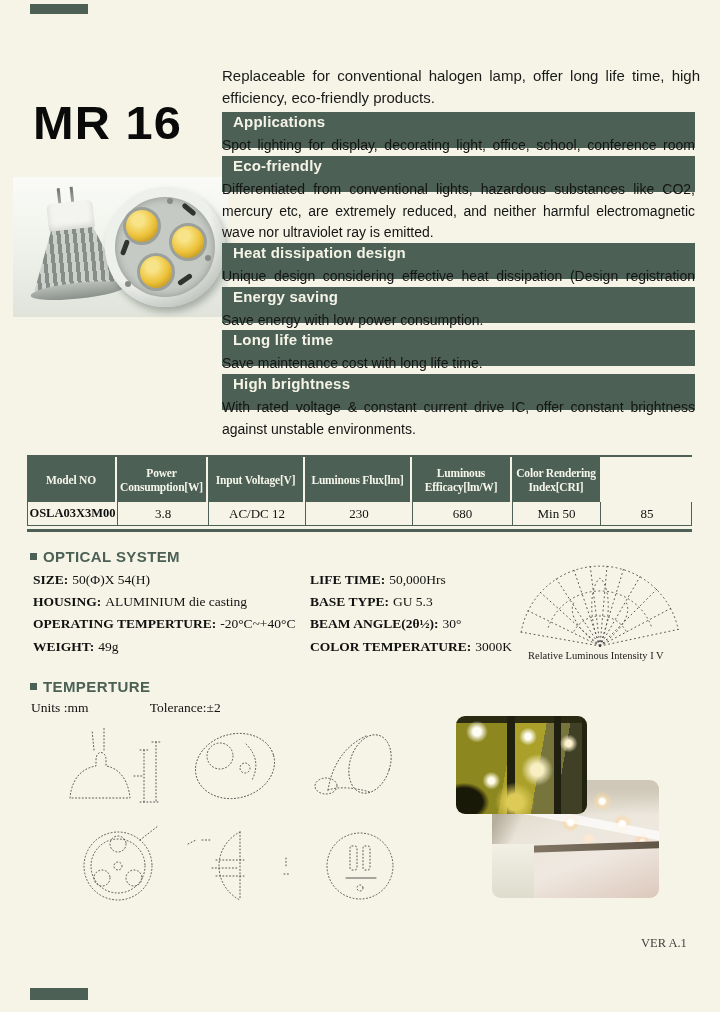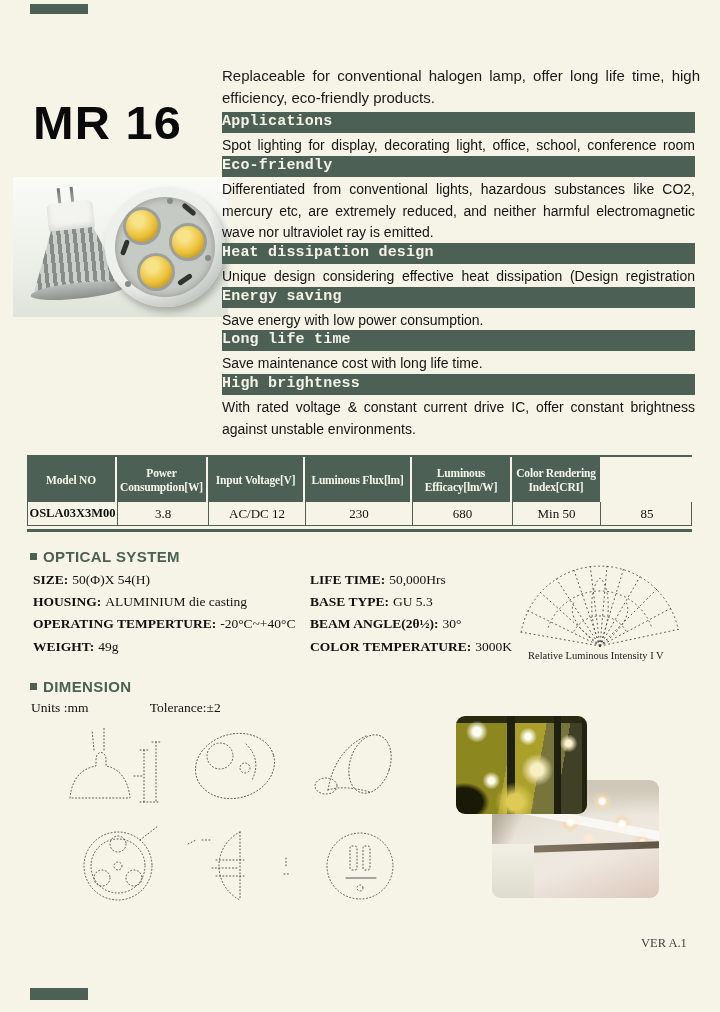--- a/index.html
+++ b/index.html
@@ -10,22 +10,22 @@
   
   .accent-mark{background:#4c6055;}
 
   
   .big-title{font-size:46px;font-weight:bold;letter-spacing:1px;color:#0a0a0a;
              font-family:"Liberation Sans",sans-serif;transform:scaleX(1.06);transform-origin:left;}
 
   .intro{width:478px;font-size:15px;line-height:22px;text-align:justify;color:#1a1a1a;}
 
   
-  .bar{width:473px;height:21px;line-height:19px;background:#4c6055;color:#f4f3e6;
-       font-size:15px;font-weight:bold;padding-left:0;box-sizing:border-box;letter-spacing:.2px;font-family:Liberation Mono, monospace;}
+  .bar{width:473px;height:36px;line-height:19px;background:#4c6055;color:#f4f3e6;
+       font-size:15px;font-weight:bold;padding-left:11px;box-sizing:border-box;letter-spacing:.2px;}
   .body-text{width:473px;font-size:14px;line-height:21.5px;text-align:justify;color:#141414;}
 
   
   .tbl{left:27px;top:455px;width:665px;}
   .tbl-head{display:grid;grid-template-columns:90px 91px 97px 107px 100px 88px 92px;
             border-top:2px solid #4c6055;}
   .th{background:#4c6055;color:#f6f5ea;font-family:"Liberation Serif",serif;font-weight:bold;
       font-size:11.5px;letter-spacing:-.2px;height:45px;display:flex;align-items:center;
       justify-content:center;text-align:center;line-height:14px;border-right:2px solid #f5f4e6;
       box-sizing:border-box;padding:0 2px;}
@@ -233,21 +233,21 @@
         <path d="M88,94 C76,66 78,34 88,26 C98,34 100,66 88,94 Z"></path>
         <path d="M88,94 C66,78 56,62 62,50"></path>
         <path d="M88,94 C110,78 120,62 114,50"></path>
       </g>
     </svg>
   </div>
   <div class="abs polar-caption" style="left:528px;top:650px;">Relative Luminous Intensity I V</div>
 
   <div class="abs hsec" style="left:30px;top:678px;">
     <span class="sq"></span>
-    <span>DIMENSION</span>
+    <span>TEMPERTURE</span>
   </div>
   <div class="abs units-line" style="left:31px;top:700px;">
     <span>Units :mm</span>
     <span class="tol">Tolerance:±2</span>
   </div>
 
   <div class="abs" style="left:40px;top:716px;">
     <svg width="380" height="198" viewBox="0 0 380 198">
       <g stroke="#454545" stroke-width="0.9" fill="none" stroke-dasharray="1 2.4" stroke-linecap="round">
 

